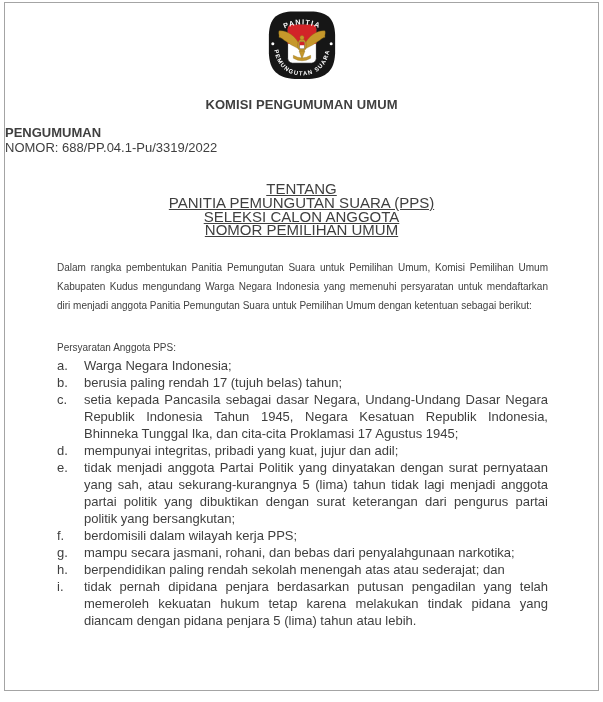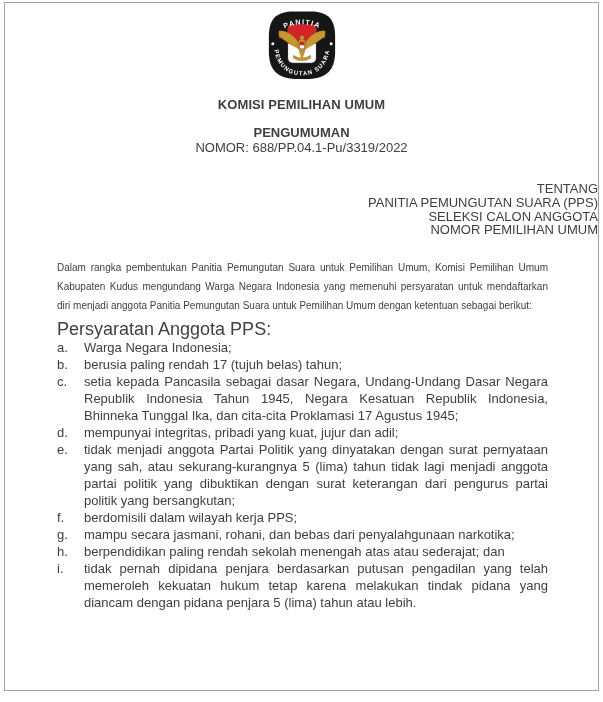--- a/index.html
+++ b/index.html
@@ -35,41 +35,41 @@
   .org {
     margin-top: 13px;
     text-align: center;
     font-size: 13px;
     font-weight: 700;
     line-height: 17px;
     letter-spacing: 0.1px;
   }
   .doc-block {
     margin-top: 12px;
-    text-align: center;
     font-size: 13px;
     line-height: 15px;
   }
   .doc-type { font-weight: 700; }
   .doc-number { font-weight: 400; }
   .subject {
     margin-top: 27px;
-    text-align: right;
-    font-size: 13px;
+    text-align: center;
+    font-size: 15px;
     line-height: 13.8px;
+    text-decoration: underline;
   }
   .intro {
     margin: 21px 0 0 0;
     font-size: 10px;
     line-height: 19px;
     text-align: justify;
   }
   .req-heading {
-    margin-top: 6px;
-    font-size: 18px;
+    margin-top: 24px;
+    font-size: 10px;
     line-height: 17px;
   }
   .req-list {
     margin-top: 1px;
   }
   .req-item {
     display: flex;
     font-size: 13px;
     line-height: 17px;
   }
@@ -114,21 +114,21 @@
       </text>
       <text font-size="8.2" font-weight="bold" fill="#ffffff" letter-spacing="1.6" font-family="Liberation Sans, sans-serif">
         <textPath href="#arcB" startOffset="50%" text-anchor="middle">PEMUNGUTAN SUARA</textPath>
       </text>
       <circle cx="9.5" cy="47" r="2.1" fill="#ffffff"></circle>
       <circle cx="90.5" cy="47" r="2.1" fill="#ffffff"></circle>
     </svg>
   </div>
 
   <div class="org">
-    <div>KOMISI PEMILIHAN UMUM</div>
+    <div>KOMISI PENGUMUMAN UMUM</div>
   </div>
 
   <div class="doc-block">
     <div class="doc-type">PENGUMUMAN</div>
     <div class="doc-number">NOMOR: 688/PP.04.1-Pu/3319/2022</div>
   </div>
 
   <div class="subject">
     <div>TENTANG</div>
     <div>PANITIA PEMUNGUTAN SUARA (PPS)</div>

